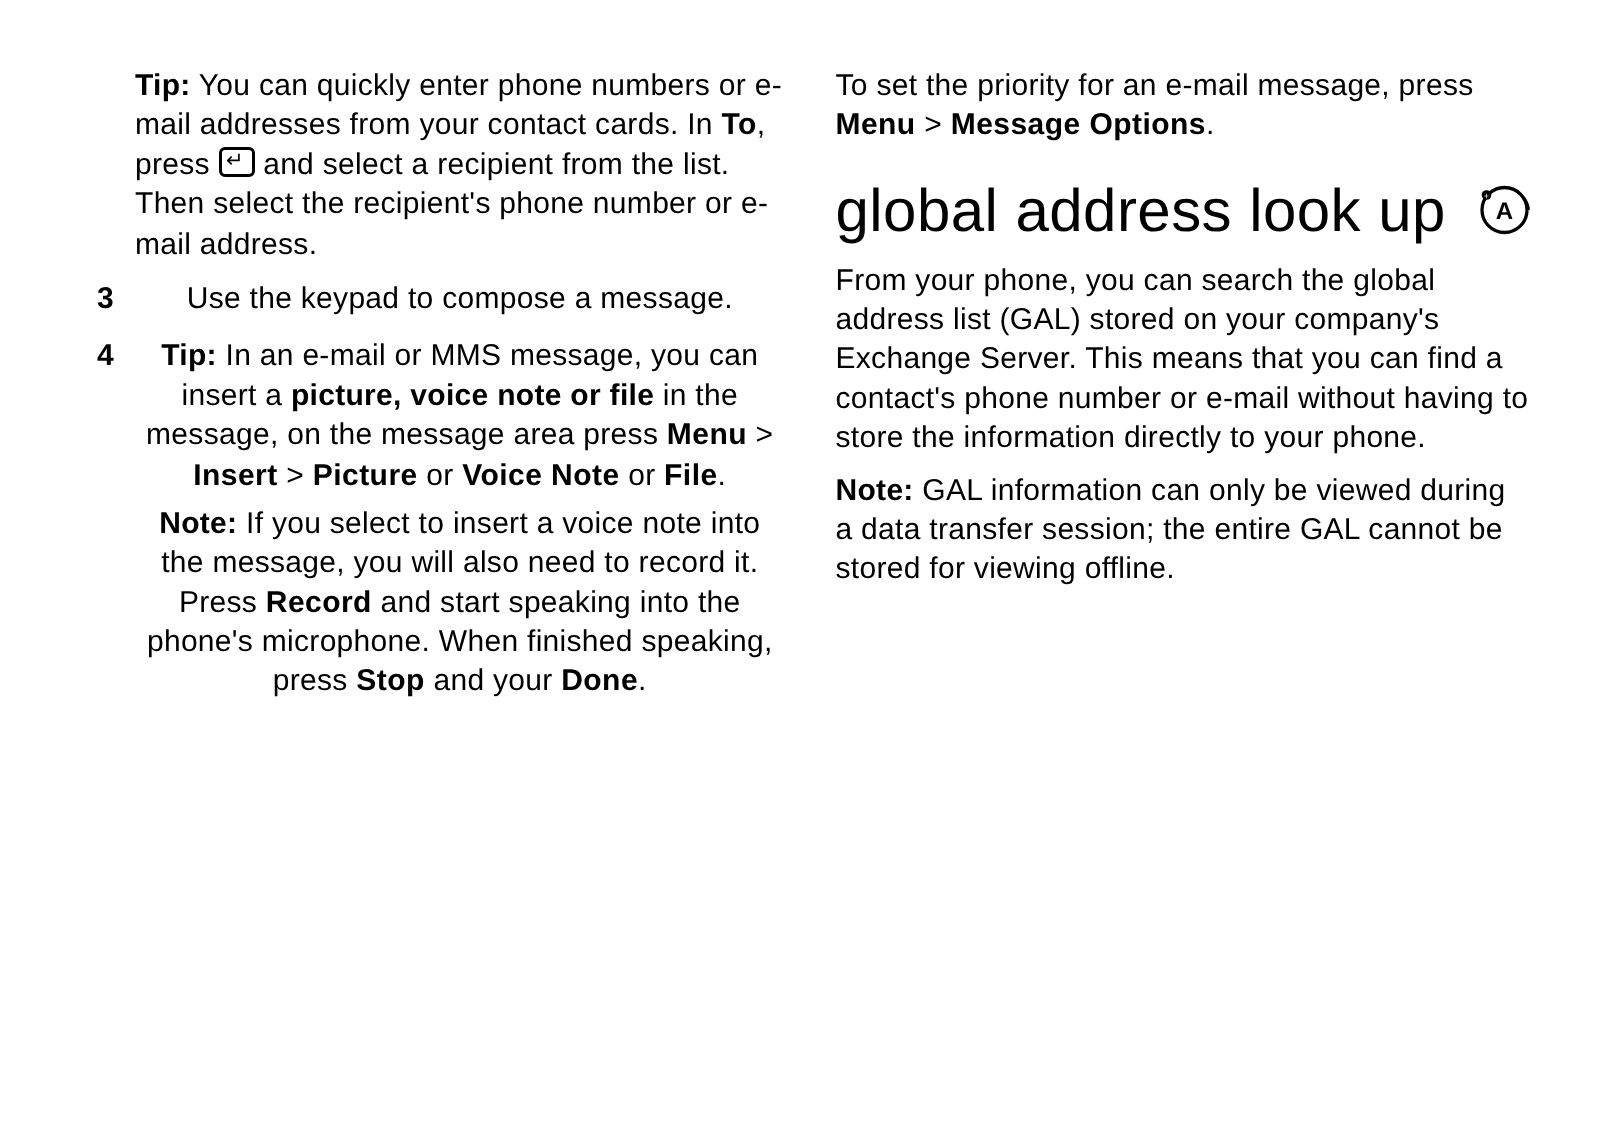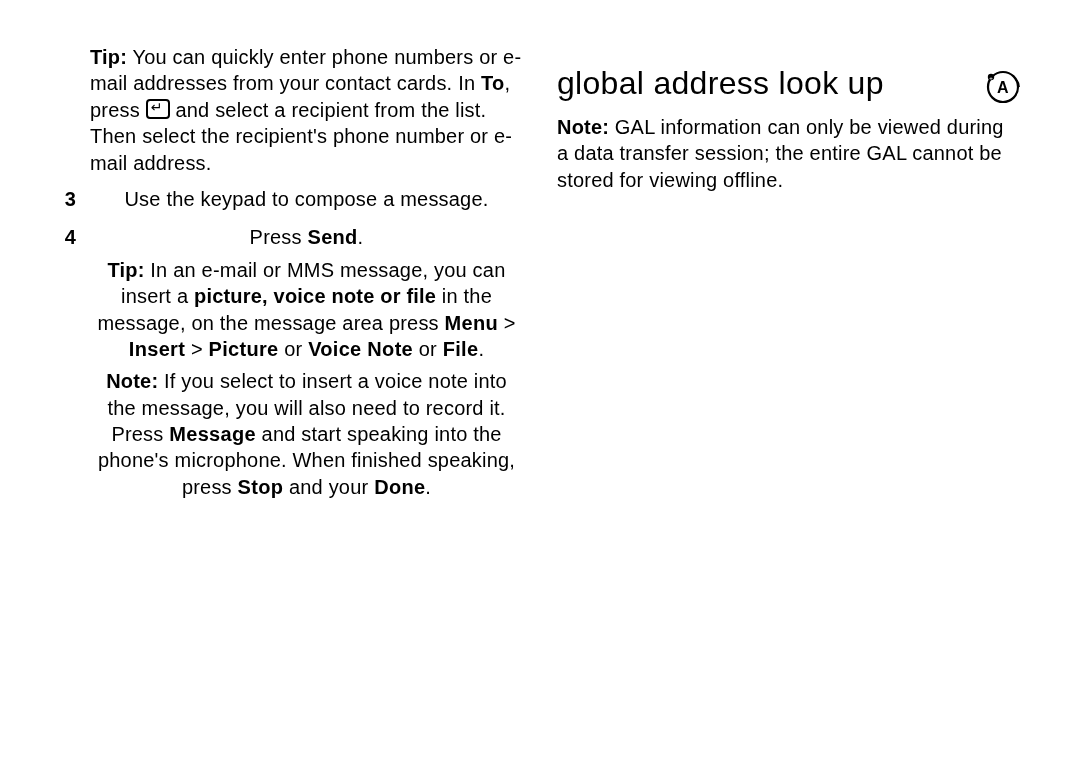--- a/index.html
+++ b/index.html
@@ -71,21 +71,21 @@
     font-size: 14px;
   }
   .section-head {
     display: flex;
     align-items: flex-start;
     justify-content: space-between;
     margin-top: 22px;
     margin-bottom: 10px;
   }
   .section-title {
-    font-size: 32px;
+    font-size: 40px;
     line-height: 1.12;
     font-weight: 400;
     letter-spacing: 0.3px;
   }
   .dial-icon {
     flex: 0 0 auto;
     margin-top: 4px;
   }
   .dial-icon svg { display: block; }
   .rcol-p { margin: 0 0 8px 0; }
@@ -120,50 +120,51 @@
         <div class="step-num">3</div>
         <div class="step-body">
           <p>Use the keypad to compose a message.</p>
         </div>
       </div>
 
       <div class="step">
         <div class="step-num">4</div>
         <div class="step-body">
           <p>
-            <span>Press </span><span class="cond">Send</span><span>.</span>
-          </p>
-          <p>
             <b>Tip:</b><span> In an e-mail or MMS message, you can insert a </span><b>picture, voice note or file</b><span> in the message, on the message area press </span><span class="cond">Menu</span><span> &gt; </span><span class="cond">Insert</span><span> &gt; </span><span class="cond">Picture</span><span> or </span><span class="cond">Voice Note</span><span> or </span><span class="cond">File</span><span>.</span>
           </p>
           <p>
-            <b>Note:</b><span> If you select to insert a voice note into the message, you will also need to record it. Press </span><span class="cond">Message</span><span> and start speaking into the phone's microphone. When finished speaking, press </span><span class="cond">Stop</span><span> and your </span><span class="cond">Done</span><span>.</span>
+            <b>Note:</b><span> If you select to insert a voice note into the message, you will also need to record it. Press </span><span class="cond">Record</span><span> and start speaking into the phone's microphone. When finished speaking, press </span><span class="cond">Stop</span><span> and your </span><span class="cond">Done</span><span>.</span>
           </p>
         </div>
       </div>
 
     </div>
 
     <div class="col">
 
+      <p class="rcol-p">
+        <span>To set the priority for an e-mail message, press </span><span class="cond">Menu</span><span> &gt; </span><span class="cond">Message Options</span><span>.</span>
+      </p>
 
 
       <div class="section-head">
         <div class="section-title">global address look up</div>
         <div class="dial-icon">
           <svg width="34" height="34" viewBox="0 0 34 34">
             <circle cx="17" cy="17" r="15" fill="none" stroke="#000" stroke-width="2.2"></circle>
             <text x="17" y="23" text-anchor="middle" font-family="Arial" font-size="16" font-weight="700">A</text>
             <circle cx="5" cy="7" r="3.2" fill="#000"></circle>
             <text x="5" y="9.5" text-anchor="middle" font-family="Arial" font-size="6" fill="#fff">+</text>
             <path d="M 30 9 Q 33 13 33 17" fill="none" stroke="#000" stroke-width="1.8"></path>
           </svg>
         </div>
       </div>
 
+      <p class="rcol-p">From your phone, you can search the global address list (GAL) stored on your company's Exchange Server. This means that you can find a contact's phone number or e-mail without having to store the information directly to your phone.</p>
 
       <p class="rcol-p">
         <b>Note:</b><span> GAL information can only be viewed during a data transfer session; the entire GAL cannot be stored for viewing offline.</span>
       </p>
 
     </div>
   </div>
 
 </div>
 

